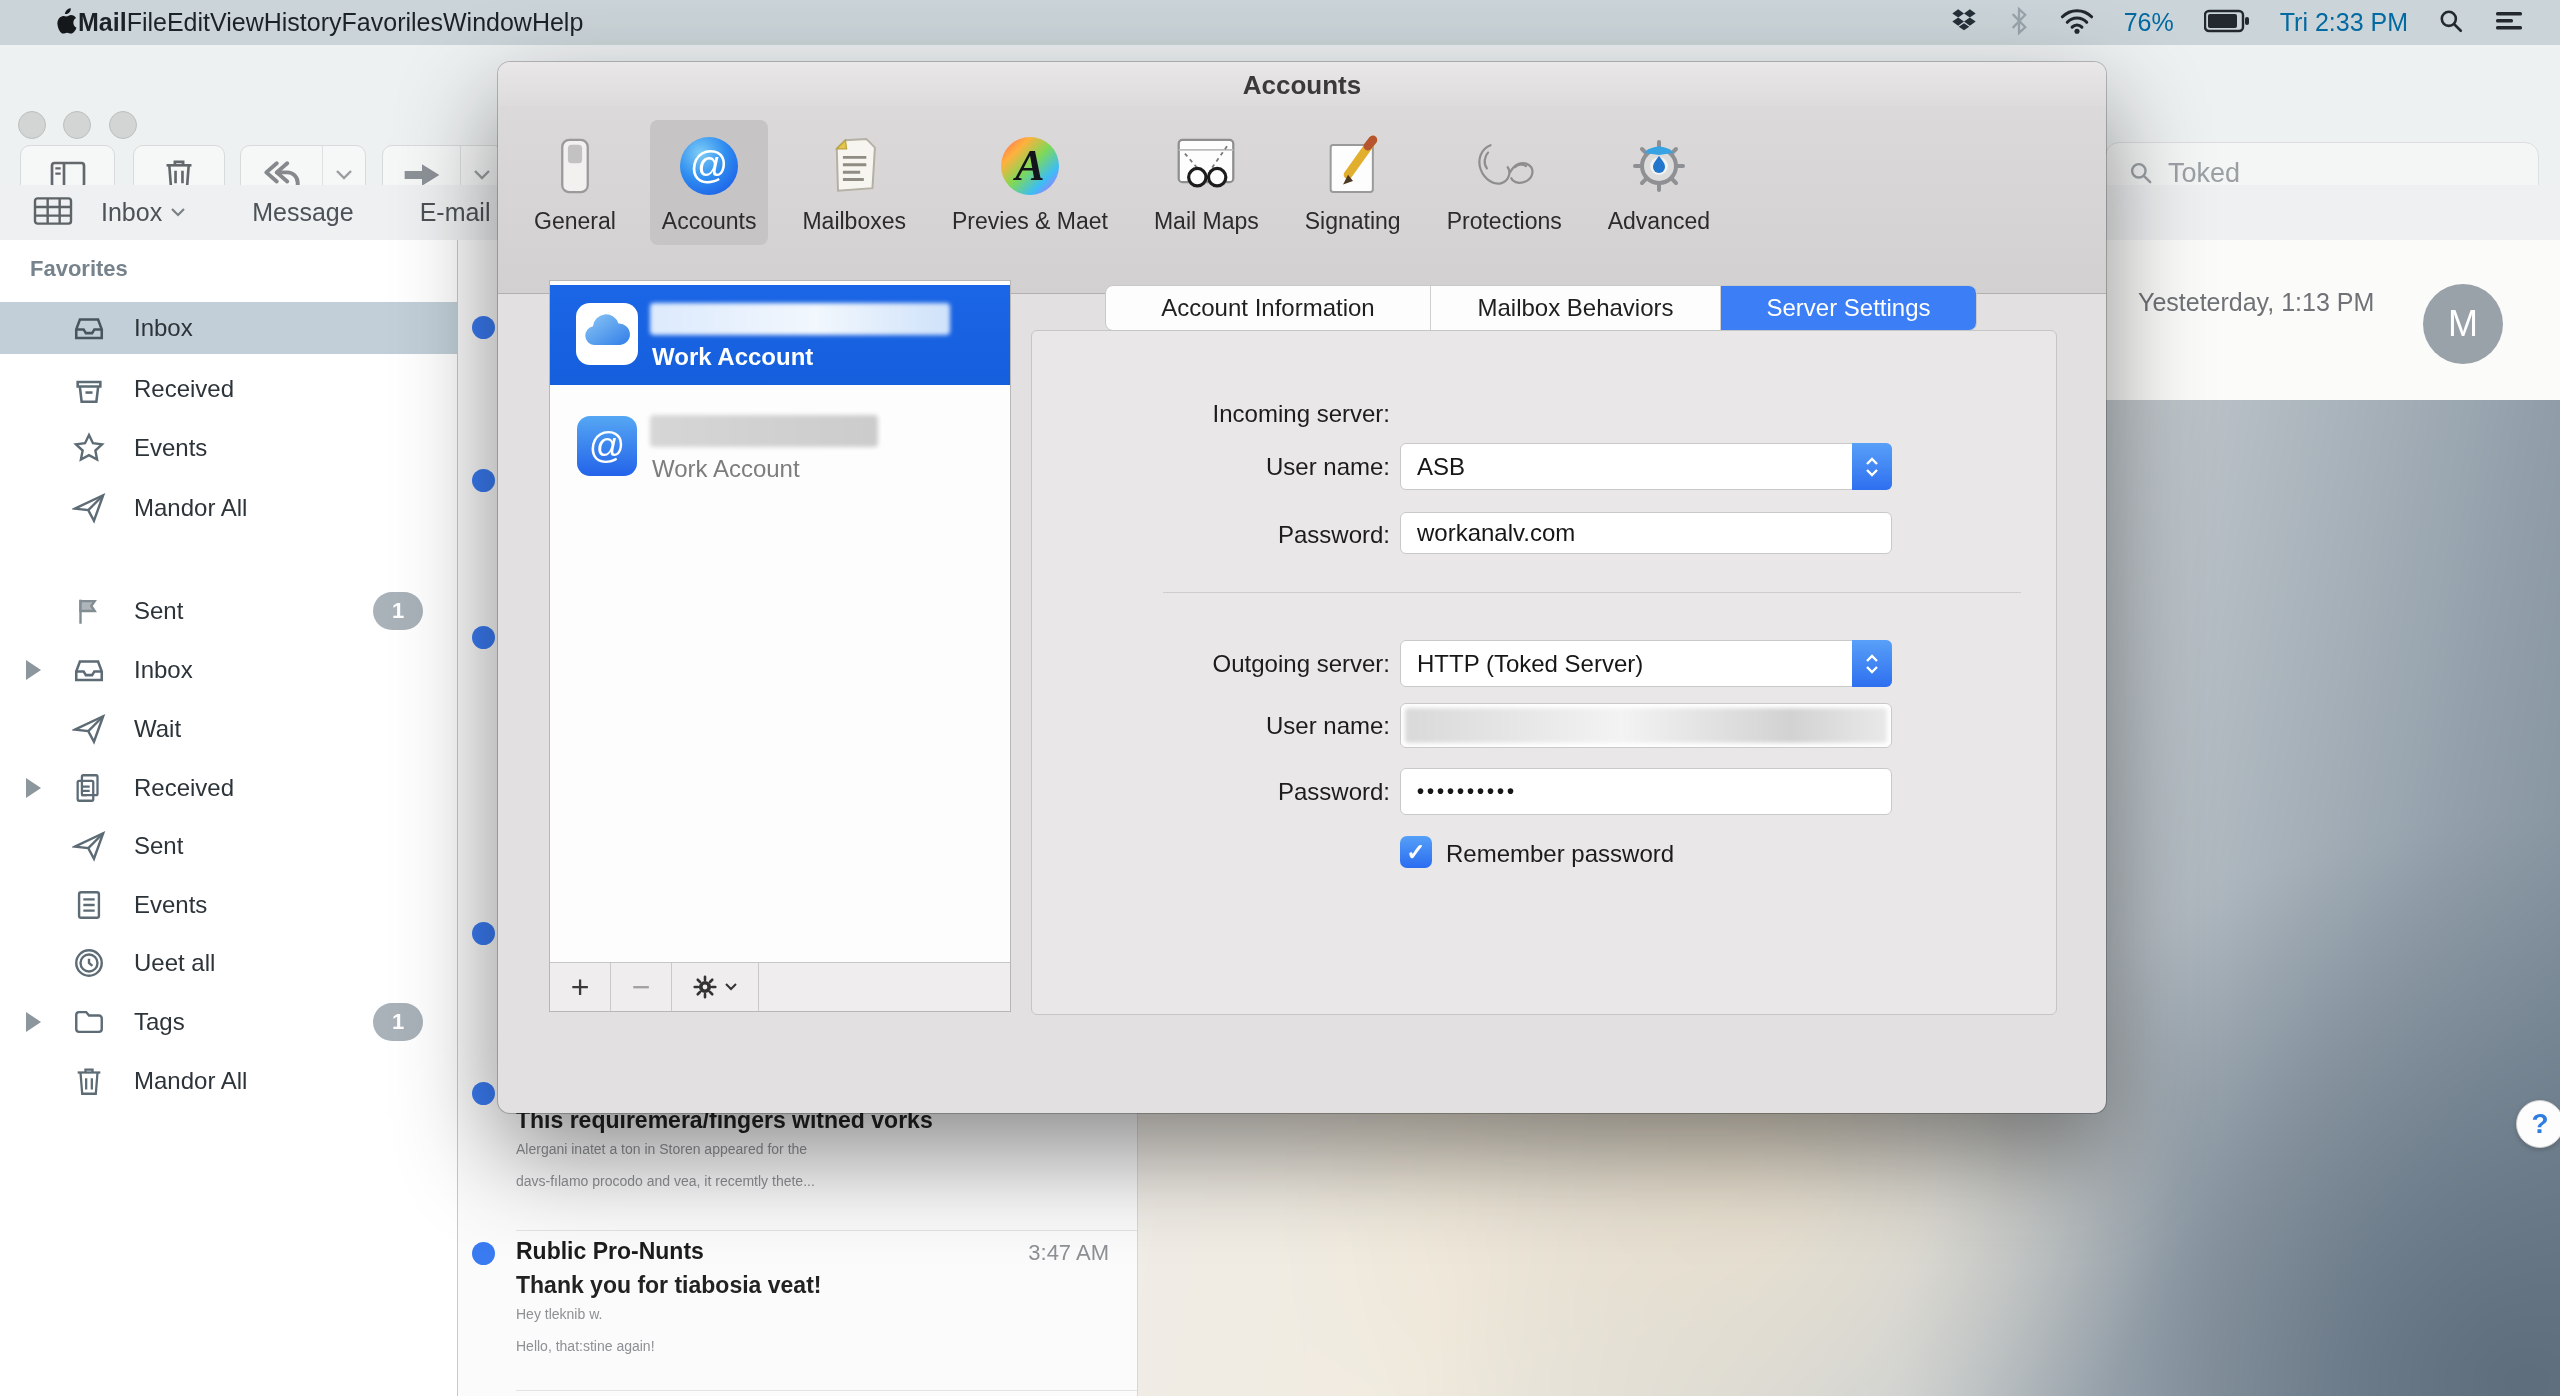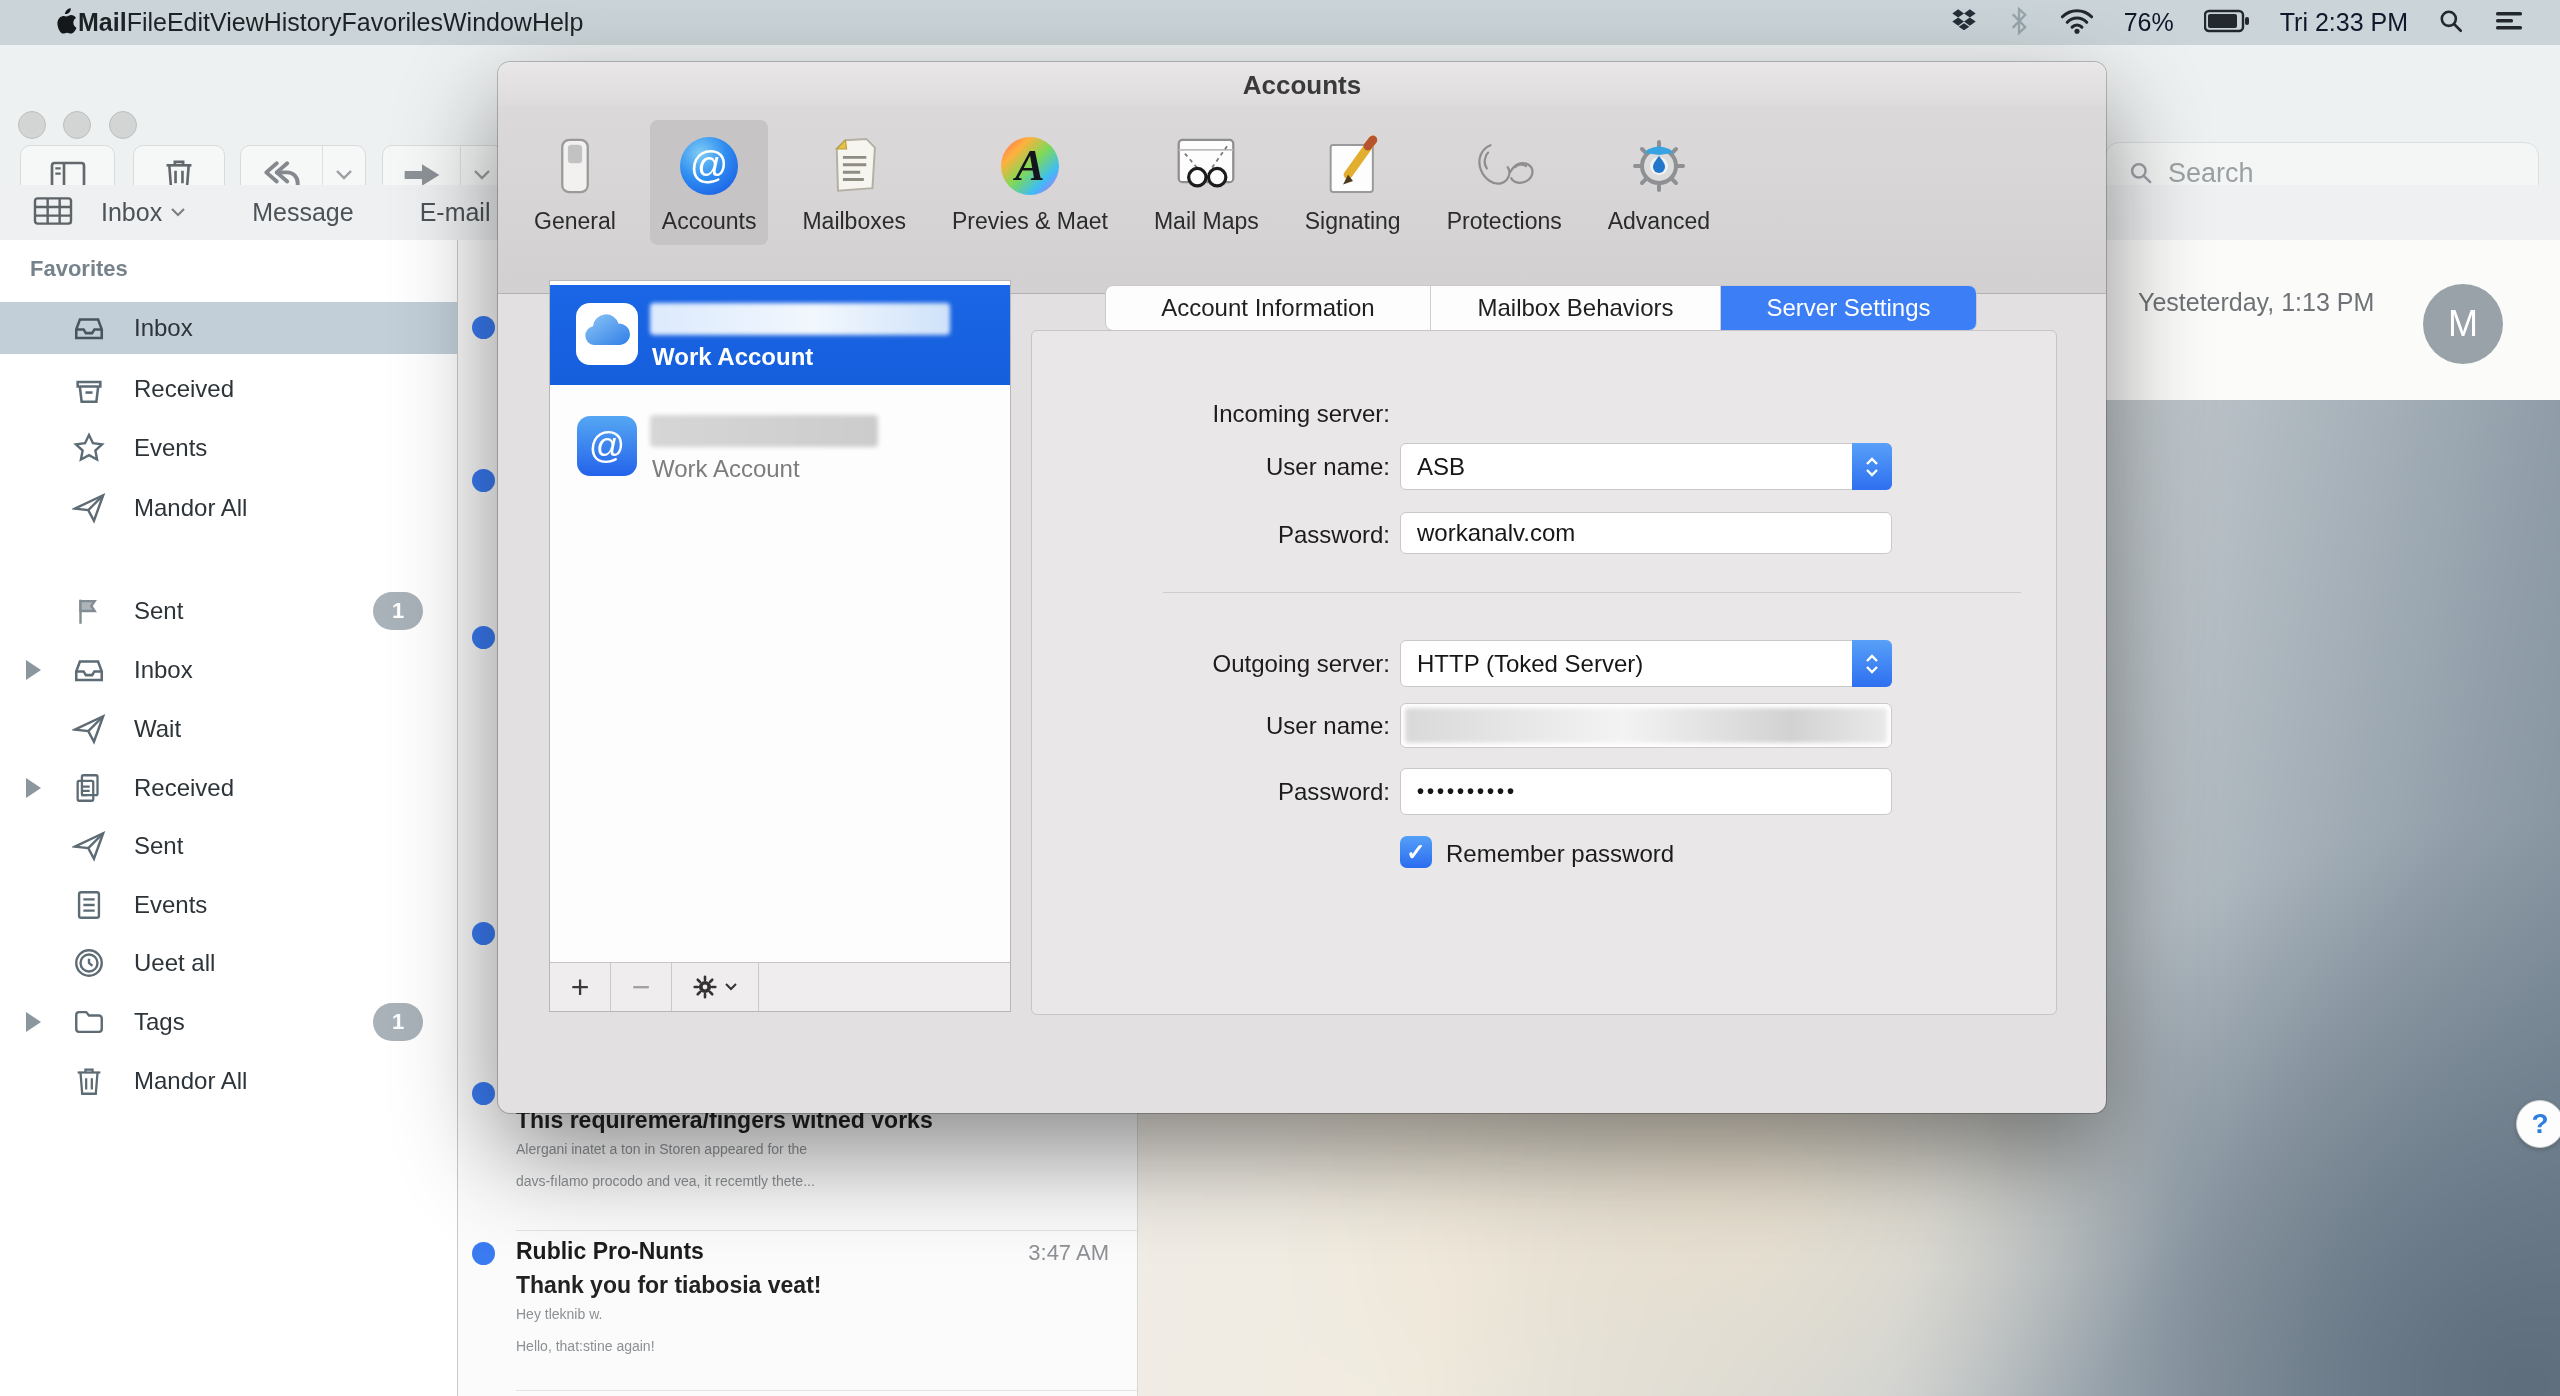--- a/index.html
+++ b/index.html
@@ -6,21 +6,21 @@
   .scr{position:relative;width:2560px;height:1396px;overflow:hidden;
        font-family:"Liberation Sans",sans-serif;background:#e9edee;}
   .abs{position:absolute;}
   
   .menubar{position:absolute;left:0;top:0;width:2560px;height:45px;background:#cbd5d9;
            display:flex;align-items:center;border-bottom:1px solid #9fabb0;}
   .mleft{display:flex;align-items:center;padding-left:52px;}
   .mi{font-size:25px;color:#1d2226;font-weight:400;}
   .mi.app{font-weight:700;}
   .mright{margin-left:auto;display:flex;align-items:center;gap:30px;padding-right:36px;}
-  .stxt{font-size:25px;color:#0f172a;}
+  .stxt{font-size:25px;color:#0369a1;}
   
   .mainbar{position:absolute;left:0;top:45px;width:2560px;height:140px;background:#eef1f2;}
   .tl{position:absolute;top:66px;width:26px;height:26px;border-radius:50%;background:#d3d4d4;border:1px solid #bdbebe;}
   .tbtn{position:absolute;top:100px;height:58px;background:#f6f7f7;border:1px solid #d8dadb;border-radius:10px;
         display:flex;align-items:center;justify-content:center;}
   .tseg{height:100%;display:flex;align-items:center;justify-content:center;}
   .tsegd{border-left:1px solid #dddfe0;}
   .searchbox{position:absolute;left:2105px;top:97px;width:434px;height:62px;background:#f4f5f5;
              border:1px solid #dcdedf;border-radius:14px;display:flex;align-items:center;gap:14px;padding-left:22px;box-sizing:border-box;}
   .searchbox span{font-size:27px;color:#9aa0a4;}
@@ -225,21 +225,21 @@
             <path d="M2 2l7 7 7-7" stroke="#9a9ea1" stroke-width="2.4" fill="none"></path>
           </svg>
       </div>
     </div>
 
     <div class="searchbox">
       <svg width="26" height="26" viewBox="0 0 24 24">
           <circle cx="10" cy="10" r="6.2" stroke="#9aa0a4" stroke-width="2.2" fill="none"></circle>
           <path d="M14.8 14.8L20.5 20.5" stroke="#9aa0a4" stroke-width="2.2" stroke-linecap="round"></path>
         </svg>
-      <span>Search</span>
+      <span>Toked</span>
     </div>
   </div>
 
   <div class="filterbar">
     <span style="margin-left:33px">
       <svg width="40" height="30" viewBox="0 0 30 22">
           <g stroke="#5d6367" stroke-width="1.8" fill="none">
             <rect x="1.5" y="1.5" width="27" height="19" rx="2"></rect>
             <path d="M11 1.5v19M20 1.5v19M1.5 8h27M1.5 14.5h27"></path>
           </g>

